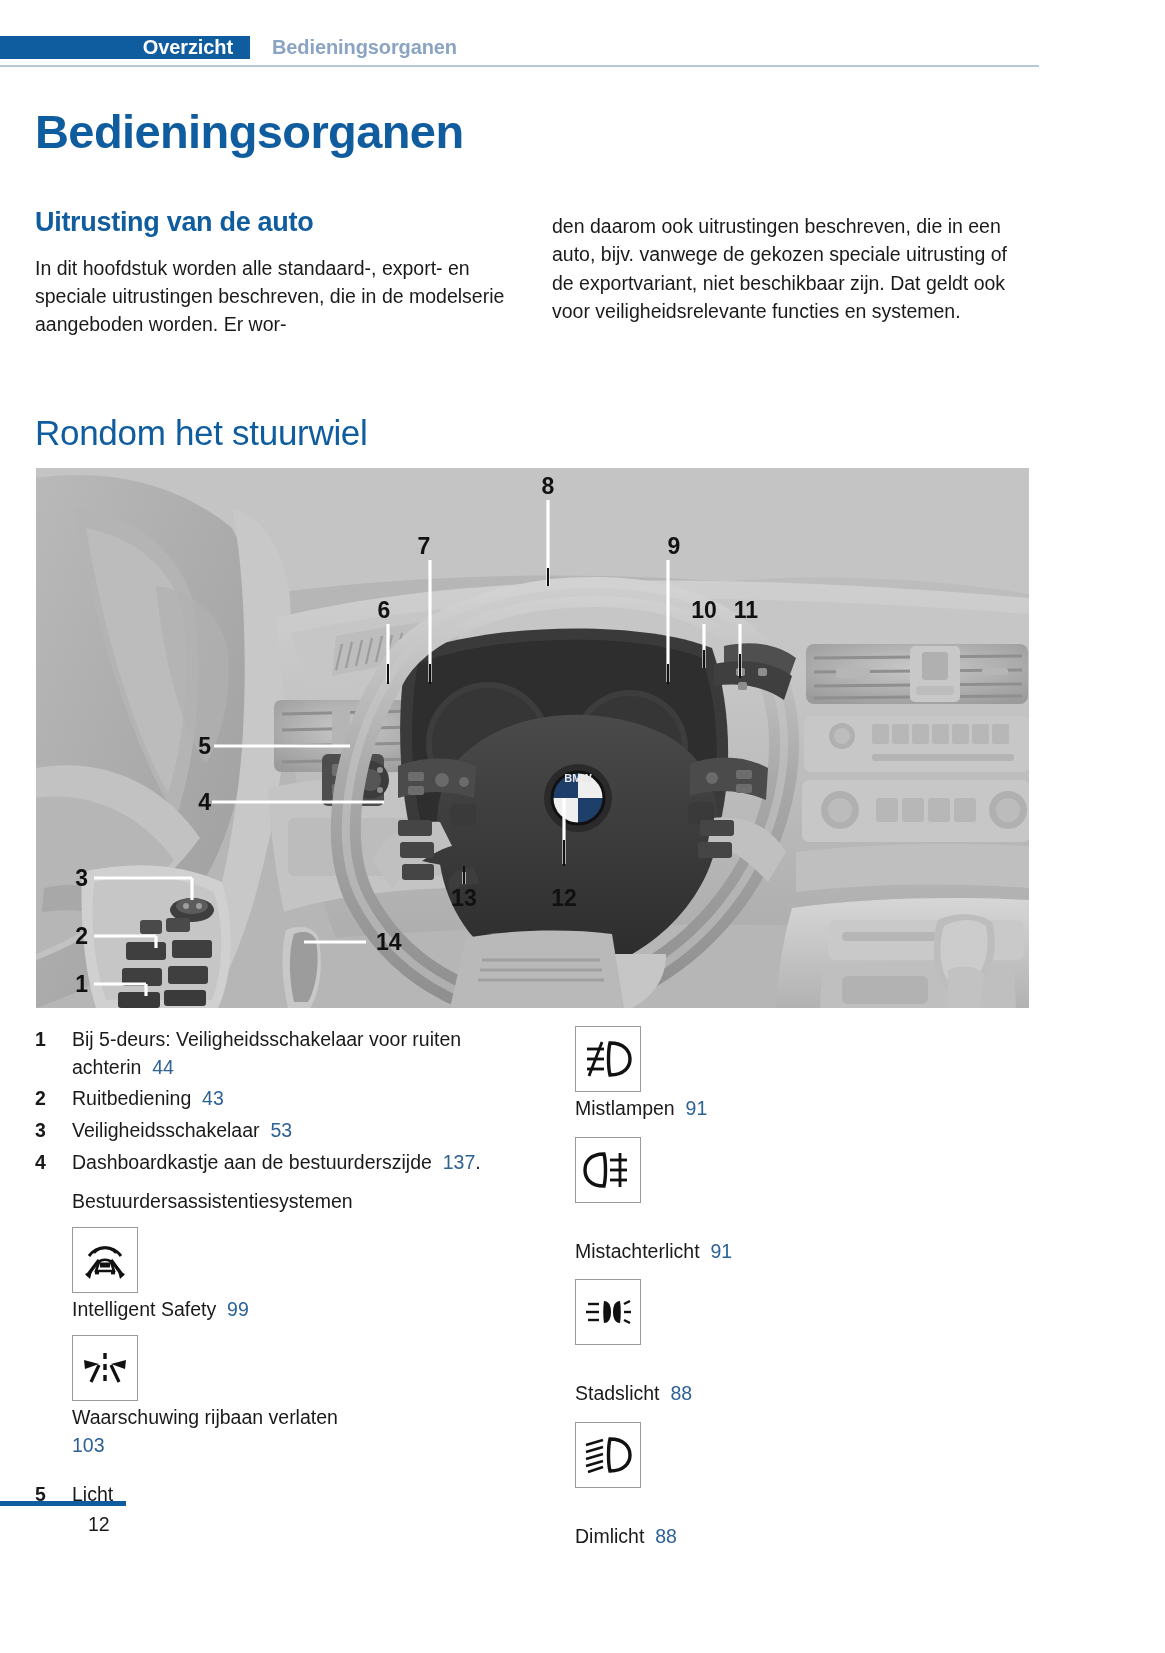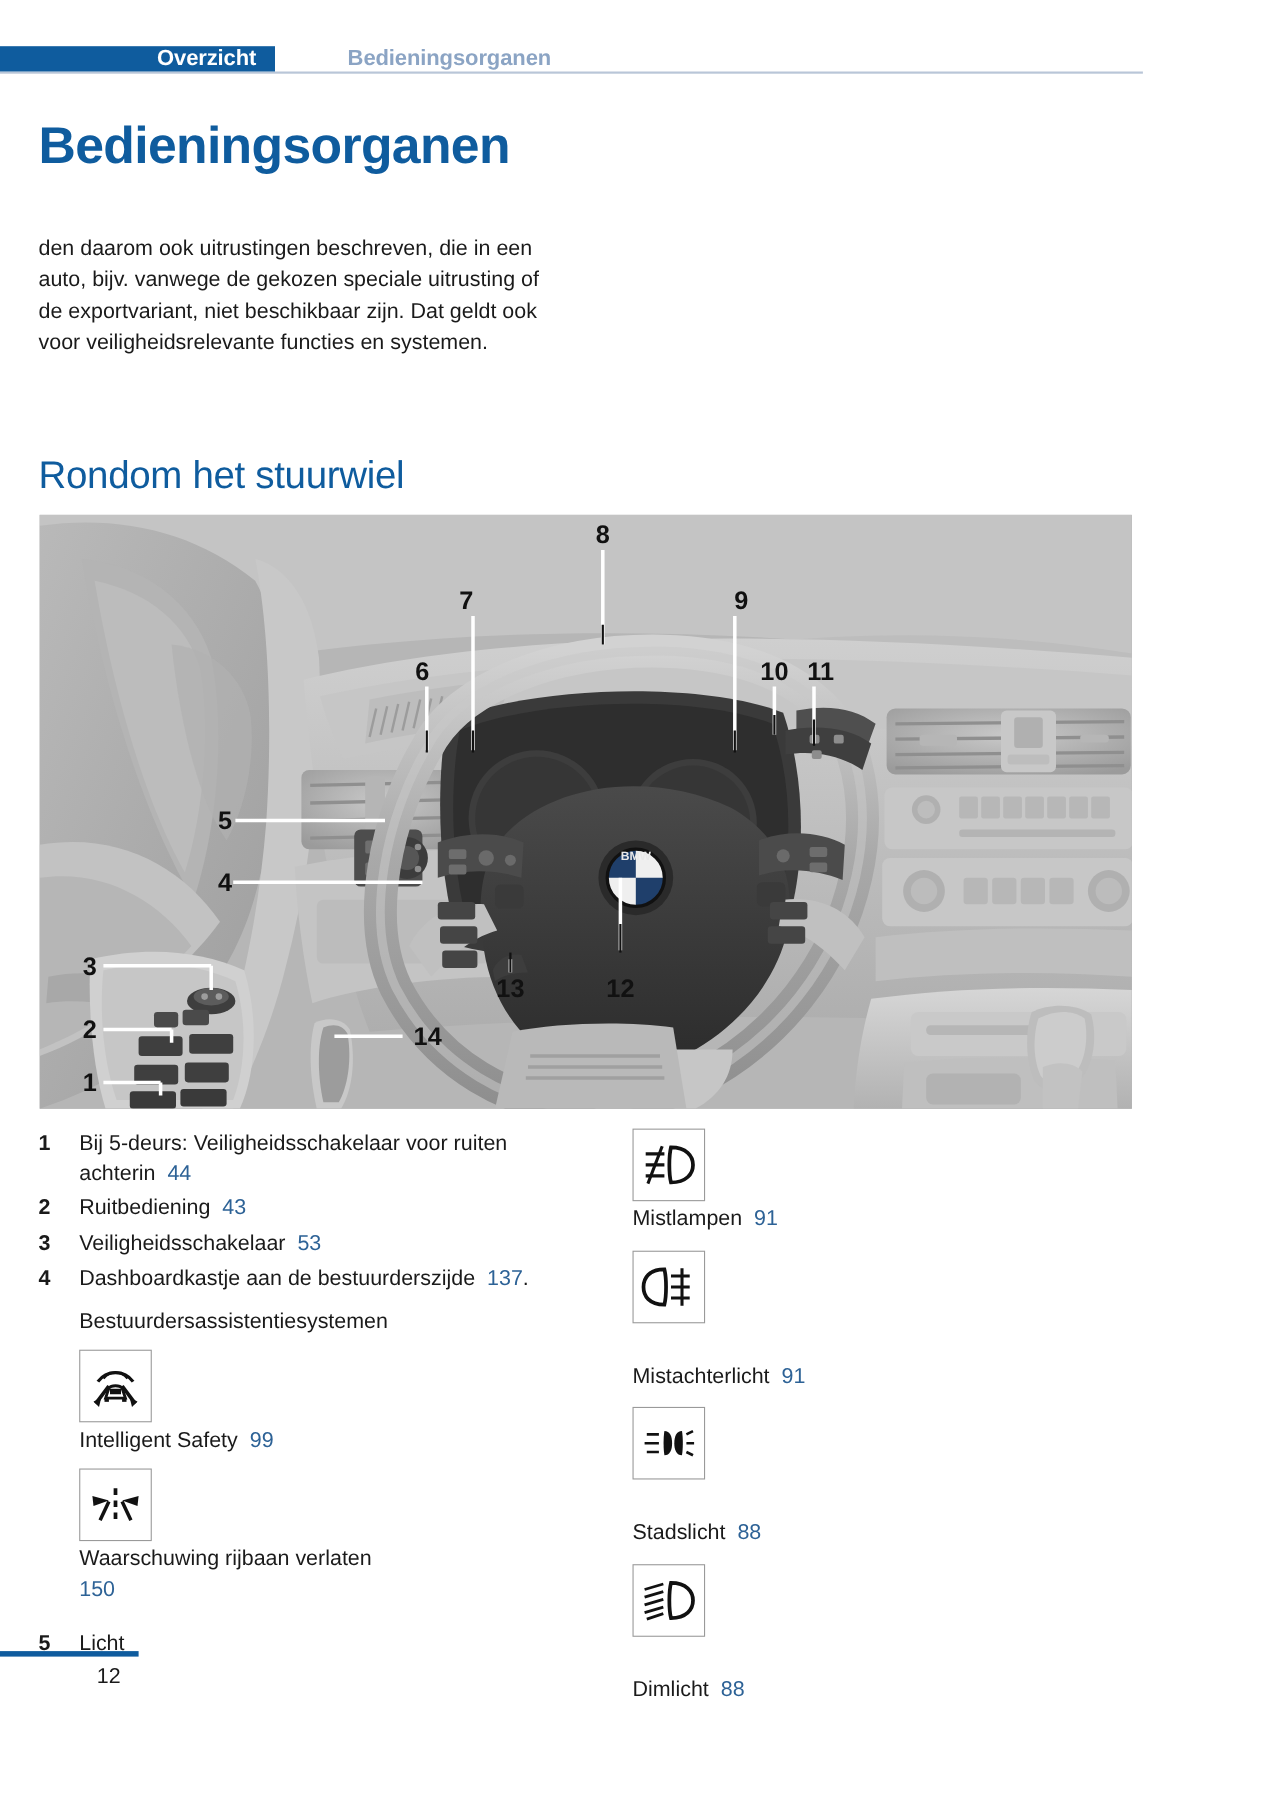--- a/index.html
+++ b/index.html
@@ -14,23 +14,22 @@
     overflow: hidden;
   }
 
   
   .header-bar {
     position: absolute;
     left: 0; top: 29px;
     width: 1039px;
     height: 38px;
     display: flex;
-    align-items: flex-end;
+    align-items: center;
     border-bottom: 2px solid #b9c6d8;
-    gap: 44px;
   }
   .header-chapter {
     background: #0f5c9e;
     color: #ffffff;
     font-weight: bold;
     font-size: 20px;
     display: flex;
     align-items: center;
     padding: 0 17px 0 0;
     justify-content: flex-end;
@@ -180,20 +179,24 @@
 <body>
 
 <div class="header-bar">
   <div class="header-chapter">Overzicht</div>
   <div class="header-section">Bedieningsorganen</div>
 </div>
 
 <h1 class="page-title">Bedieningsorganen</h1>
 
 <div class="two-col">
+  <div class="col left">
+    <h2 class="sub">Uitrusting van de auto</h2>
+    <p class="body">In dit hoofdstuk worden alle standaard-, export- en speciale uitrustingen beschreven, die in de modelserie aangeboden worden. Er wor-</p>
+  </div>
   <div class="col right">
     <p class="body">den daarom ook uitrustingen beschreven, die in een auto, bijv. vanwege de gekozen speciale uitrusting of de exportvariant, niet beschikbaar zijn. Dat geldt ook voor veiligheidsrelevante functies en systemen.</p>
   </div>
 </div>
 
 <h2 class="sub-standalone">Rondom het stuurwiel</h2>
 
 <div class="illustration">
 <svg width="993" height="540" viewBox="0 0 993 540" xmlns="http://www.w3.org/2000/svg">
   <defs>
@@ -523,21 +526,21 @@
         <path d="M47 14 L32 18 L46 23 Z" fill="#111"></path>
         <path d="M20 19 L12 36" stroke="#111" stroke-width="3.2" fill="none"></path>
         <path d="M32 19 L40 36" stroke="#111" stroke-width="3.2" fill="none"></path>
         <g stroke="#111" stroke-width="3.4" fill="none">
           <line x1="26" y1="7" x2="26" y2="13"></line>
           <line x1="26" y1="18" x2="26" y2="24"></line>
           <line x1="26" y1="29" x2="26" y2="35"></line>
         </g>
       </svg>
     </div>
-    <div class="icon-label"><span>Waarschuwing rijbaan verlaten</span>&nbsp; <span class="pgref">150</span></div>
+    <div class="icon-label"><span>Waarschuwing rijbaan verlaten</span>&nbsp; <span class="pgref">103</span></div>
   </div>
 
   <div class="legend-row item5">
     <div class="legend-num">5</div>
     <div class="legend-text">Licht</div>
   </div>
 
 </div>
 
 <div class="legend right">

